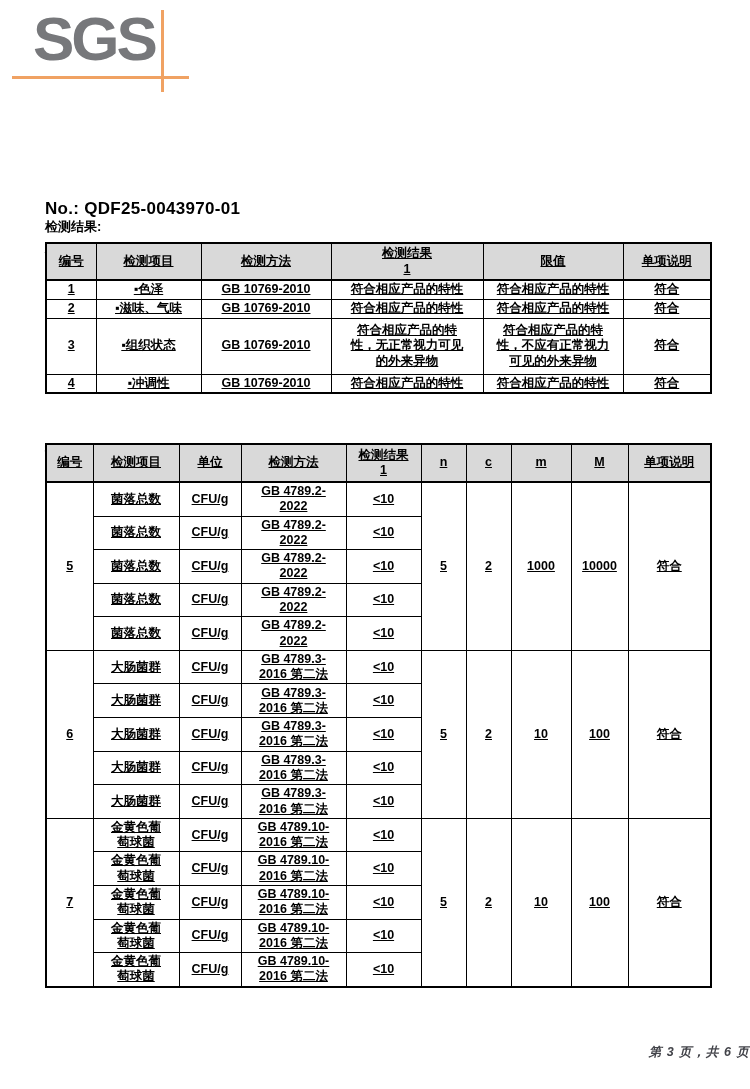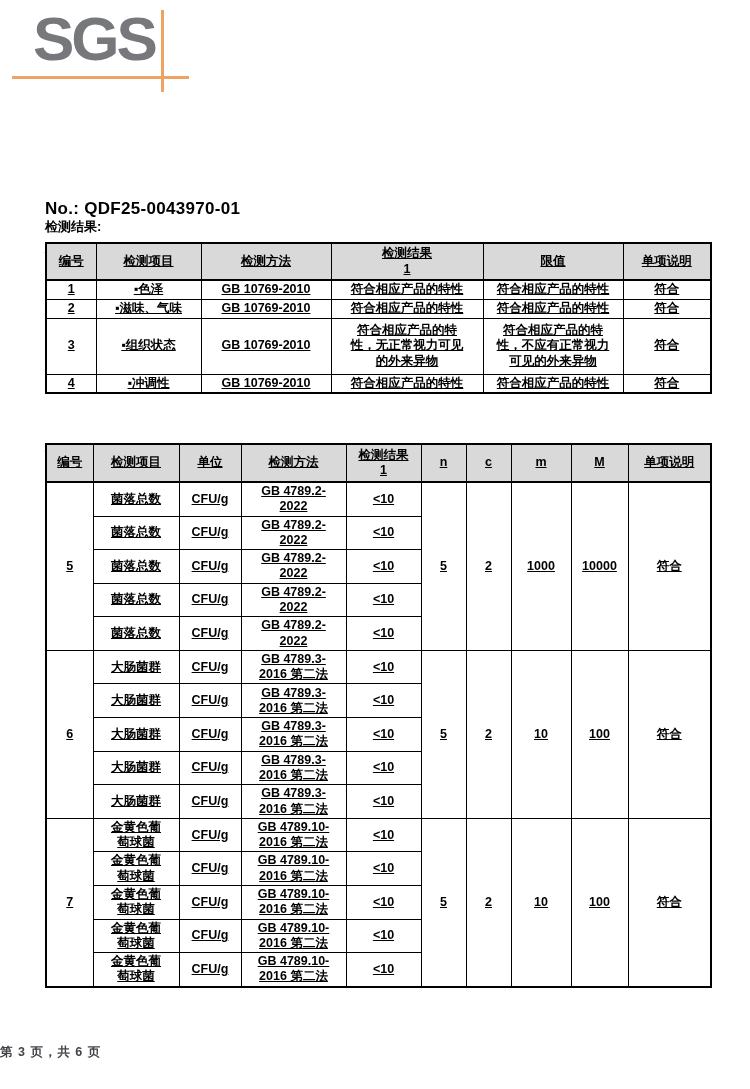--- a/index.html
+++ b/index.html
@@ -58,22 +58,22 @@
   .t-sensory{top:242px;}
   .t-sensory thead tr{height:37px;}
   .t-sensory tbody tr{height:19px;}
   .t-sensory tbody tr.tall{height:56px;}
   .t-micro{top:443px;}
   .t-micro thead tr{height:38px;}
   .t-micro tbody tr{height:33.6px;}
 
   
   .footer{
-    position:absolute;left:0;top:1044px;width:100%;text-align:left;
-    font-size:12.5px;font-weight:bold;color:var(--footer-text);letter-spacing:1px;
+    position:absolute;left:0;top:1044px;width:100%;text-align:right;
+    font-size:12.5px;font-weight:bold;color:var(--footer-text);letter-spacing:1px;font-style:italic;
   }
 </style>
 </head>
 <body>
 
 <div class="page">
 
   <div class="logo-text">SGS</div>
   <div class="logo-hline"></div>
   <div class="logo-vline"></div>

